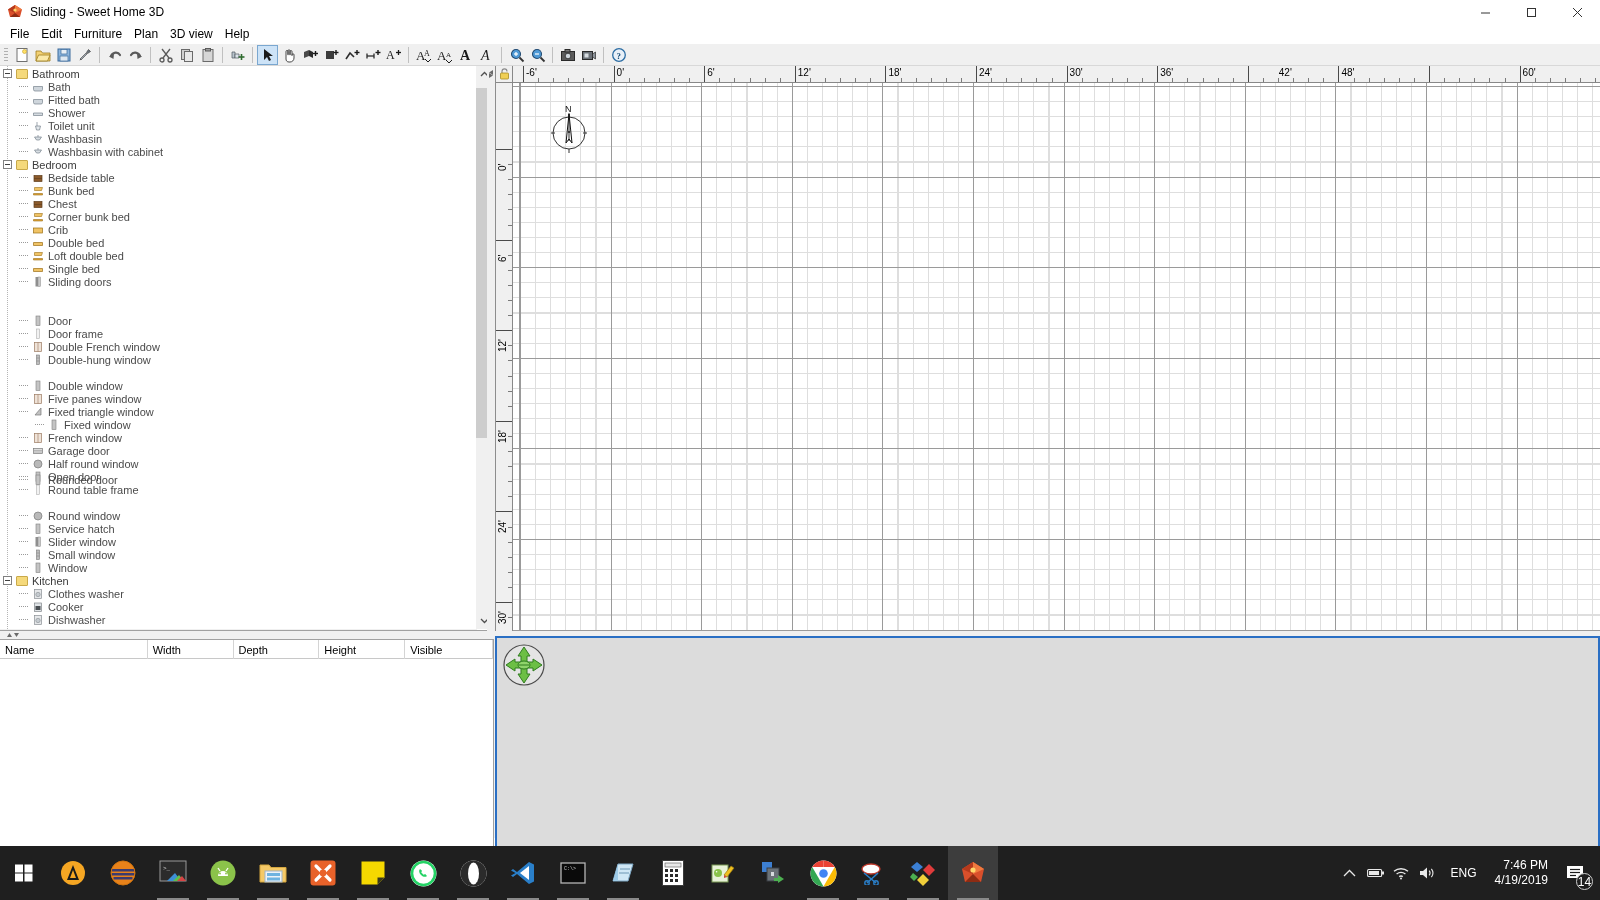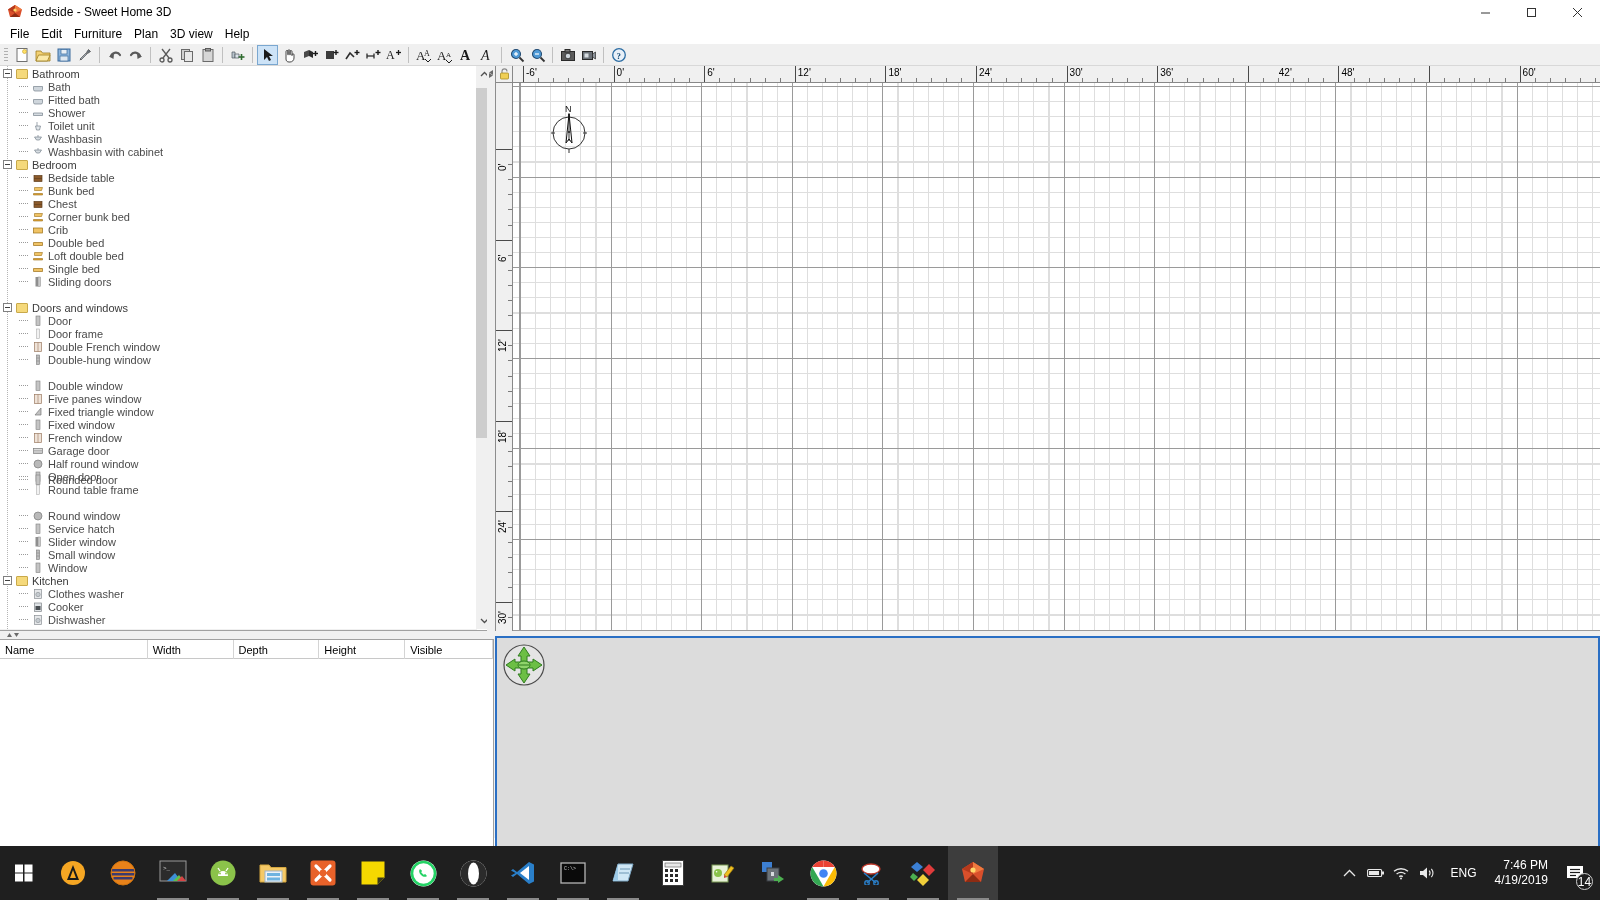--- a/index.html
+++ b/index.html
@@ -273,21 +273,21 @@
 <div id="titlebar">
   <div id="app-icon">
     <svg class="sh3d-logo" viewBox="0 0 16 16">
       <polygon points="8,1 15,5.5 13,13 3,13 1,5.5" fill="#d94f2b"></polygon>
       <polygon points="8,1 15,5.5 8,9" fill="#f07b3f"></polygon>
       <polygon points="8,1 1,5.5 8,9" fill="#b73a1c"></polygon>
       <polygon points="3,13 8,9 13,13" fill="#8e2c13"></polygon>
       <circle cx="8" cy="6" r="1.6" fill="#ffd76a"></circle>
     </svg>
   </div>
-  <div id="title-text">Bedside - Sweet Home 3D</div>
+  <div id="title-text">Sliding - Sweet Home 3D</div>
   <div id="win-controls">
     <div class="win-btn">
       <svg width="11" height="11" viewBox="0 0 11 11">
           <line x1="1" y1="6" x2="10" y2="6" stroke="#333" stroke-width="1"></line>
         </svg>
     </div>
     <div class="win-btn">
       <svg width="11" height="11" viewBox="0 0 11 11">
           <rect x="1.5" y="1.5" width="8" height="8" fill="none" stroke="#333" stroke-width="1"></rect>
         </svg>
@@ -668,27 +668,20 @@
         <div class="tree-row" style="position: absolute; left: 0px; top: 209px; width: 100%;">
           <span class="dashline"></span>
           <span class="ic">
             <svg width="12" height="11" viewBox="0 0 12 11">
               <rect x="3.5" y="1" width="2.5" height="9.5" fill="#8f8f8f"></rect>
               <rect x="6" y="1" width="2.5" height="9.5" fill="#c9c9c9" stroke="#8a8a8a" stroke-width="0.5"></rect>
             </svg>
           </span>
           <span class="lbl">Sliding doors</span>
         </div>
-        <div class="tree-row cat" style="position: absolute; left: 0px; top: 235px; width: 100%;">
-          <span class="handle"></span>
-          <span class="ic">
-            <span class="folder-ic"></span>
-          </span>
-          <span class="lbl">Doors and windows</span>
-        </div>
         <div class="tree-row" style="position: absolute; left: 0px; top: 248px; width: 100%;">
           <span class="dashline"></span>
           <span class="ic">
             <svg width="12" height="11" viewBox="0 0 12 11">
               <rect x="4" y="1" width="4" height="9.5" fill="#c4c4c4" stroke="#7f7f7f" stroke-width="0.6"></rect>
             </svg>
           </span>
           <span class="lbl">Door</span>
         </div>
         <div class="tree-row" style="position: absolute; left: 0px; top: 261px; width: 100%;">
@@ -742,21 +735,21 @@
         </div>
         <div class="tree-row" style="position: absolute; left: 0px; top: 339px; width: 100%;">
           <span class="dashline"></span>
           <span class="ic">
             <svg width="12" height="11" viewBox="0 0 12 11">
               <polygon points="3,9 9,9 9,2" fill="#c2c2c2" stroke="#7a7a7a" stroke-width="0.7"></polygon>
             </svg>
           </span>
           <span class="lbl">Fixed triangle window</span>
         </div>
-        <div class="tree-row" style="position: absolute; left: 0px; top: 352px; width: 100%;">
+        <div class="tree-row" style="position: absolute; left: 16px; top: 352px; width: 100%;">
           <span class="dashline"></span>
           <span class="ic">
             <svg width="12" height="11" viewBox="0 0 12 11">
               <rect x="4" y="1" width="4" height="9.5" fill="#c4c4c4" stroke="#7f7f7f" stroke-width="0.6"></rect>
             </svg>
           </span>
           <span class="lbl">Fixed window</span>
         </div>
         <div class="tree-row" style="position: absolute; left: 0px; top: 365px; width: 100%;">
           <span class="dashline"></span>

